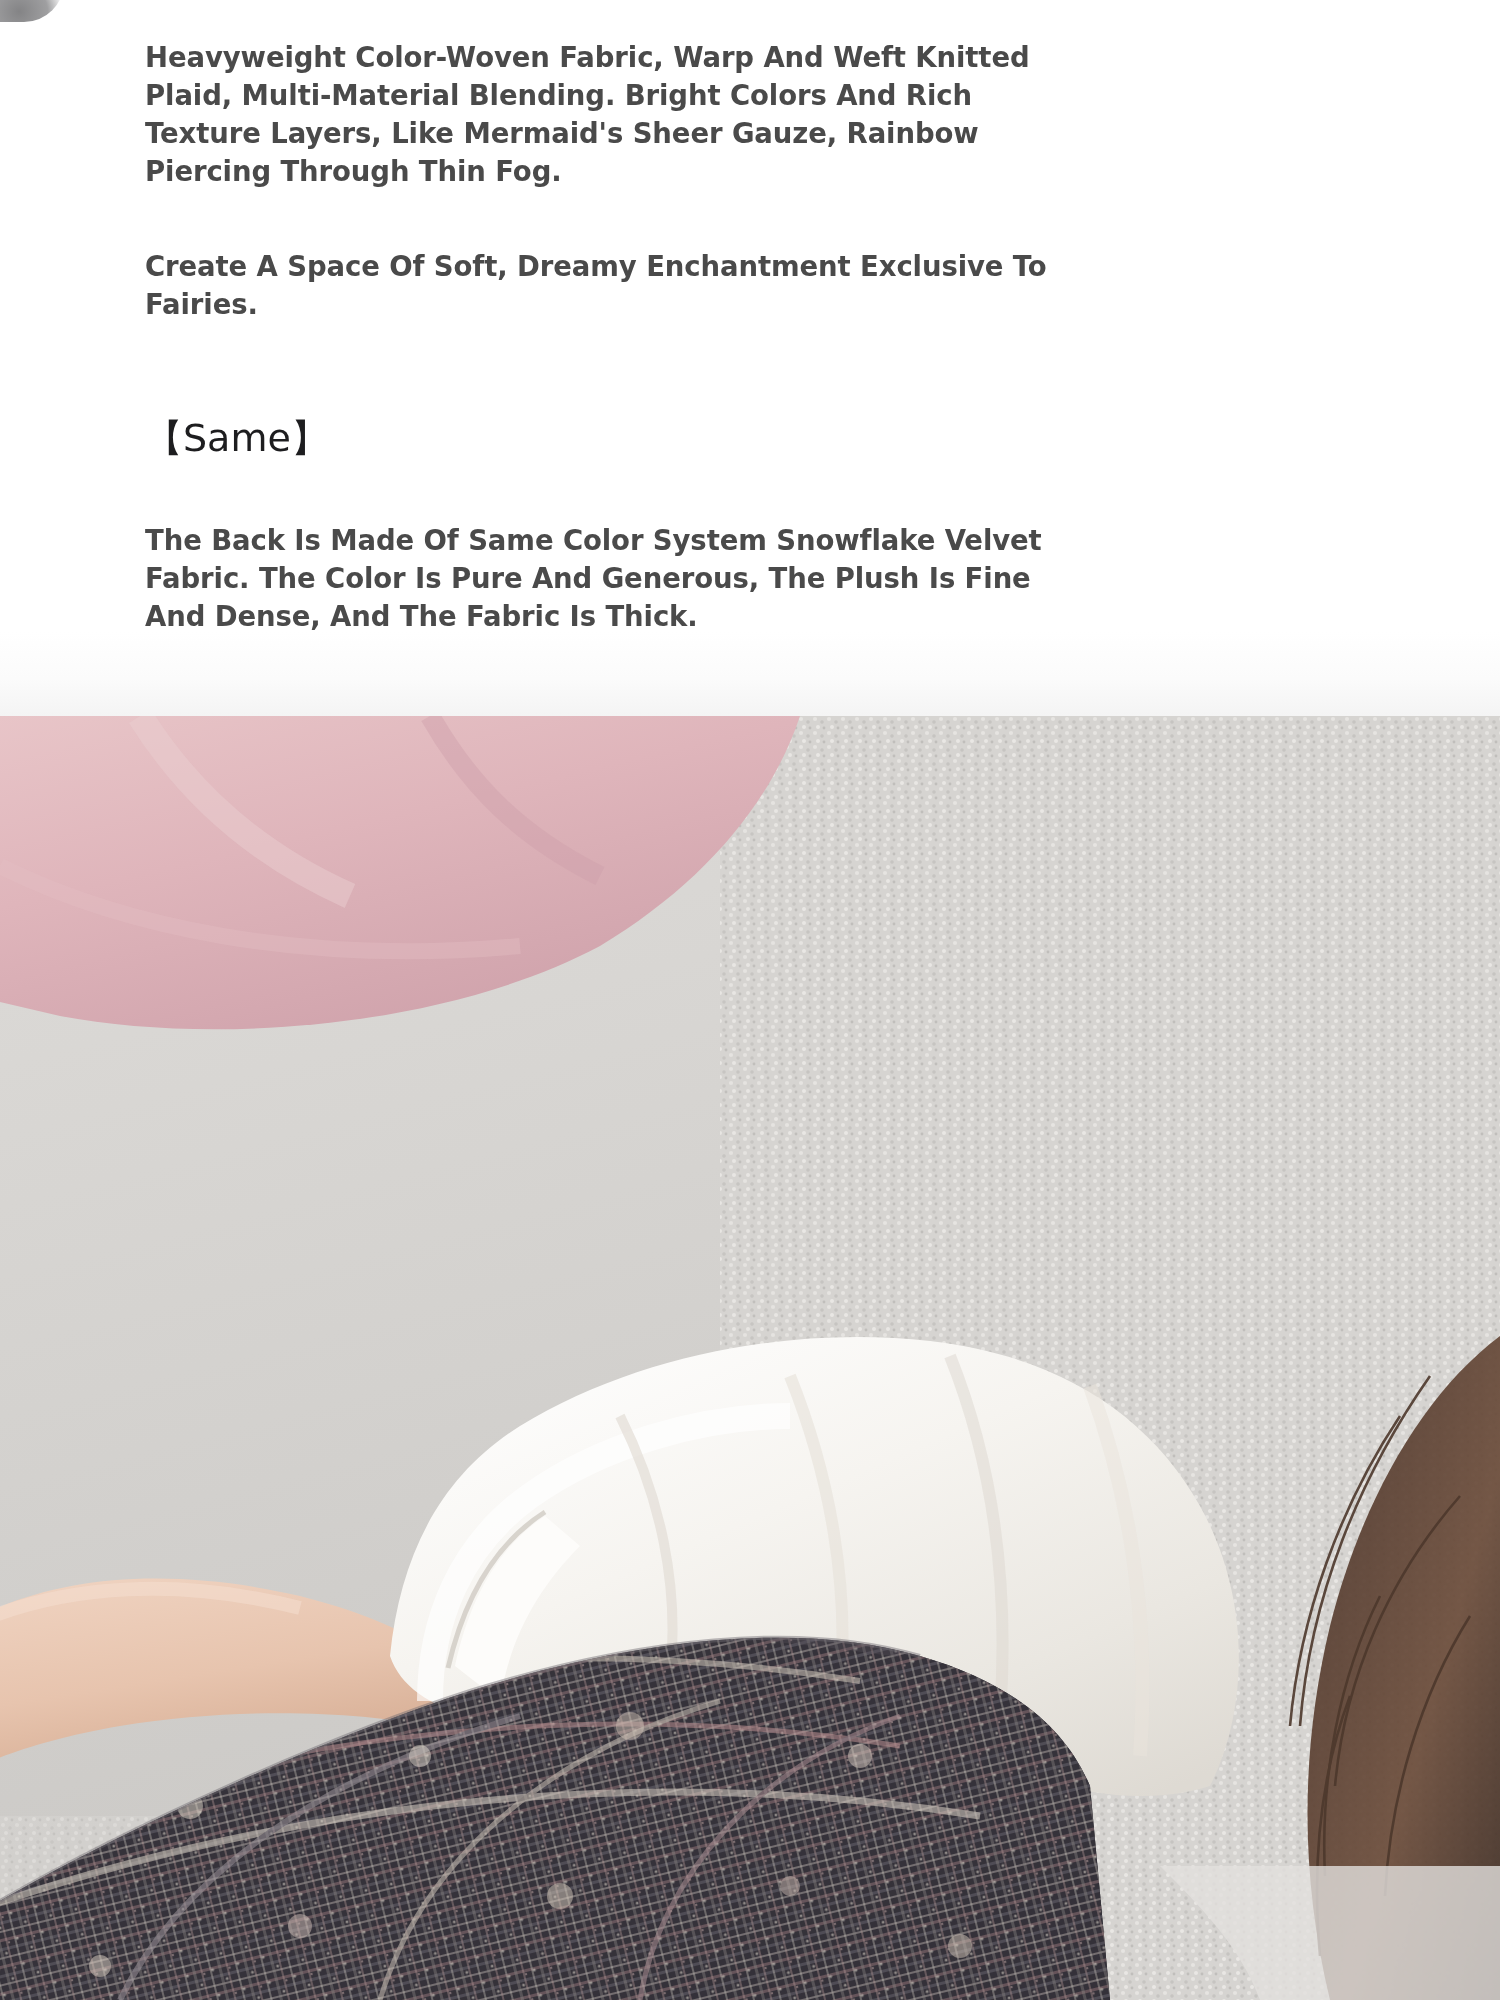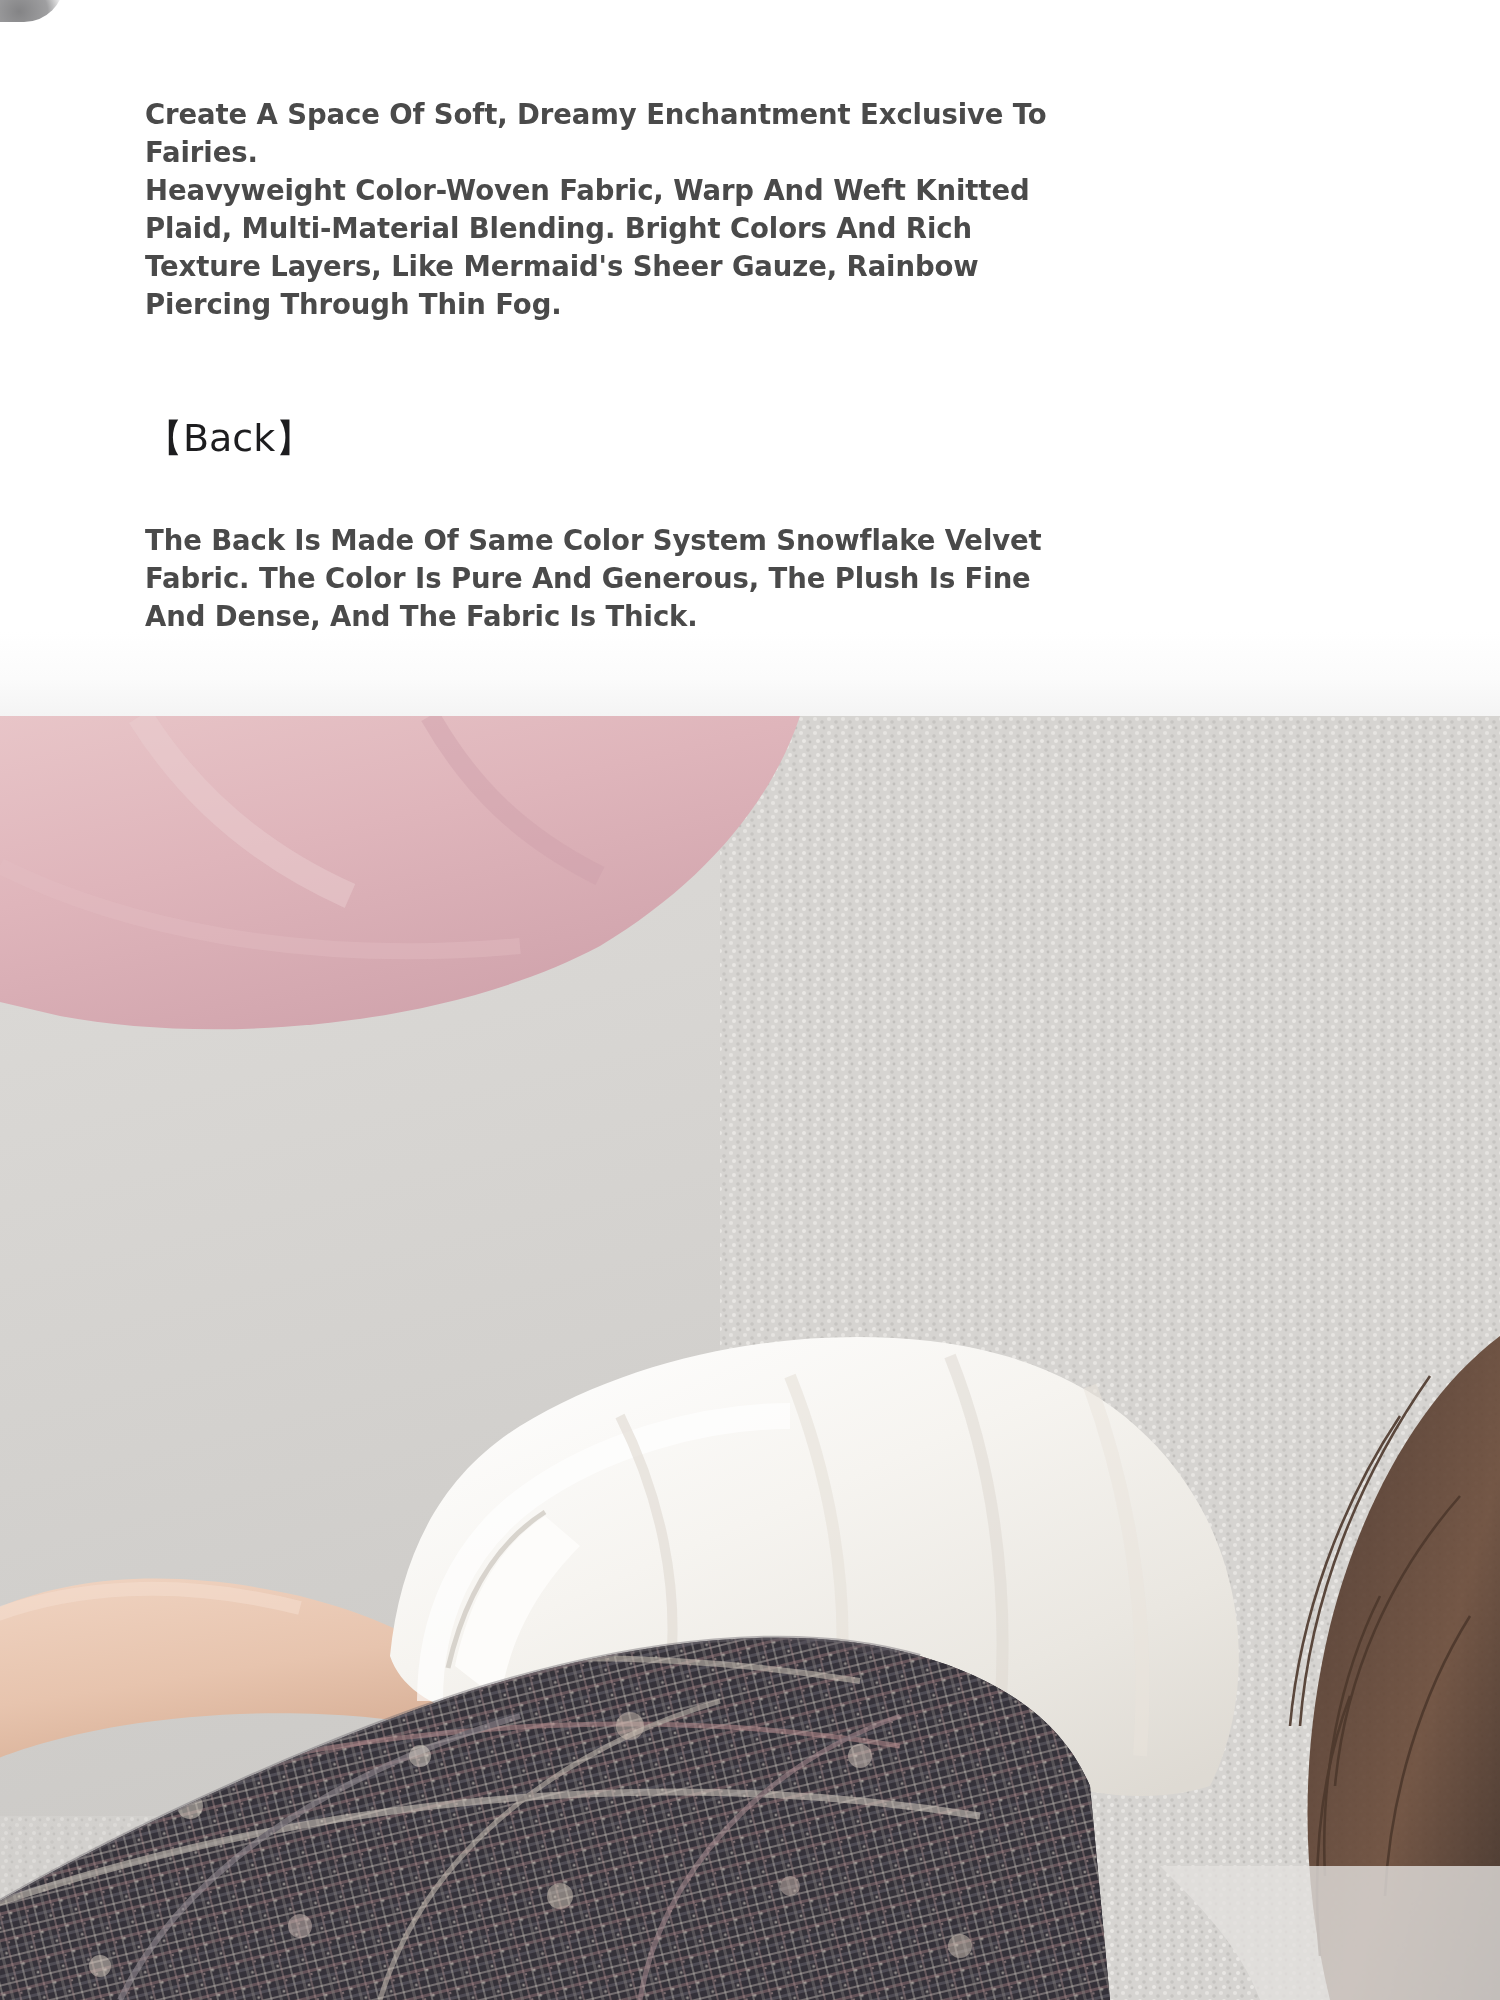--- a/index.html
+++ b/index.html
@@ -99,25 +99,25 @@
   }
 </style>
 </head>
 <body>
 
 <div class="page">
 
   <div class="text-section">
     <div class="corner-smudge"></div>
 
+    <p class="para para-1">Heavyweight Color-Woven Fabric, Warp And Weft Knitted Plaid, Multi-Material Blending. Bright Colors And Rich Texture Layers, Like Mermaid's Sheer Gauze, Rainbow Piercing Through Thin Fog.</p>
+
     <p class="para para-2">Create A Space Of Soft, Dreamy Enchantment Exclusive To Fairies.</p>
 
-    <p class="para para-1">Heavyweight Color-Woven Fabric, Warp And Weft Knitted Plaid, Multi-Material Blending. Bright Colors And Rich Texture Layers, Like Mermaid's Sheer Gauze, Rainbow Piercing Through Thin Fog.</p>
-
-    <h2 class="heading">【Back】</h2>
+    <h2 class="heading">【Same】</h2>
 
     <p class="para para-3">The Back Is Made Of Same Color System Snowflake Velvet Fabric. The Color Is Pure And Generous, The Plush Is Fine And Dense, And The Fabric Is Thick.</p>
 
     <div class="soft-divider"></div>
   </div>
 
   <div class="photo">
     <svg viewBox="0 0 1500 1284" preserveAspectRatio="xMidYMid slice" aria-hidden="true">
       <defs>
         <linearGradient id="sofaGrad" x1="0" y1="0" x2="0.3" y2="1">

